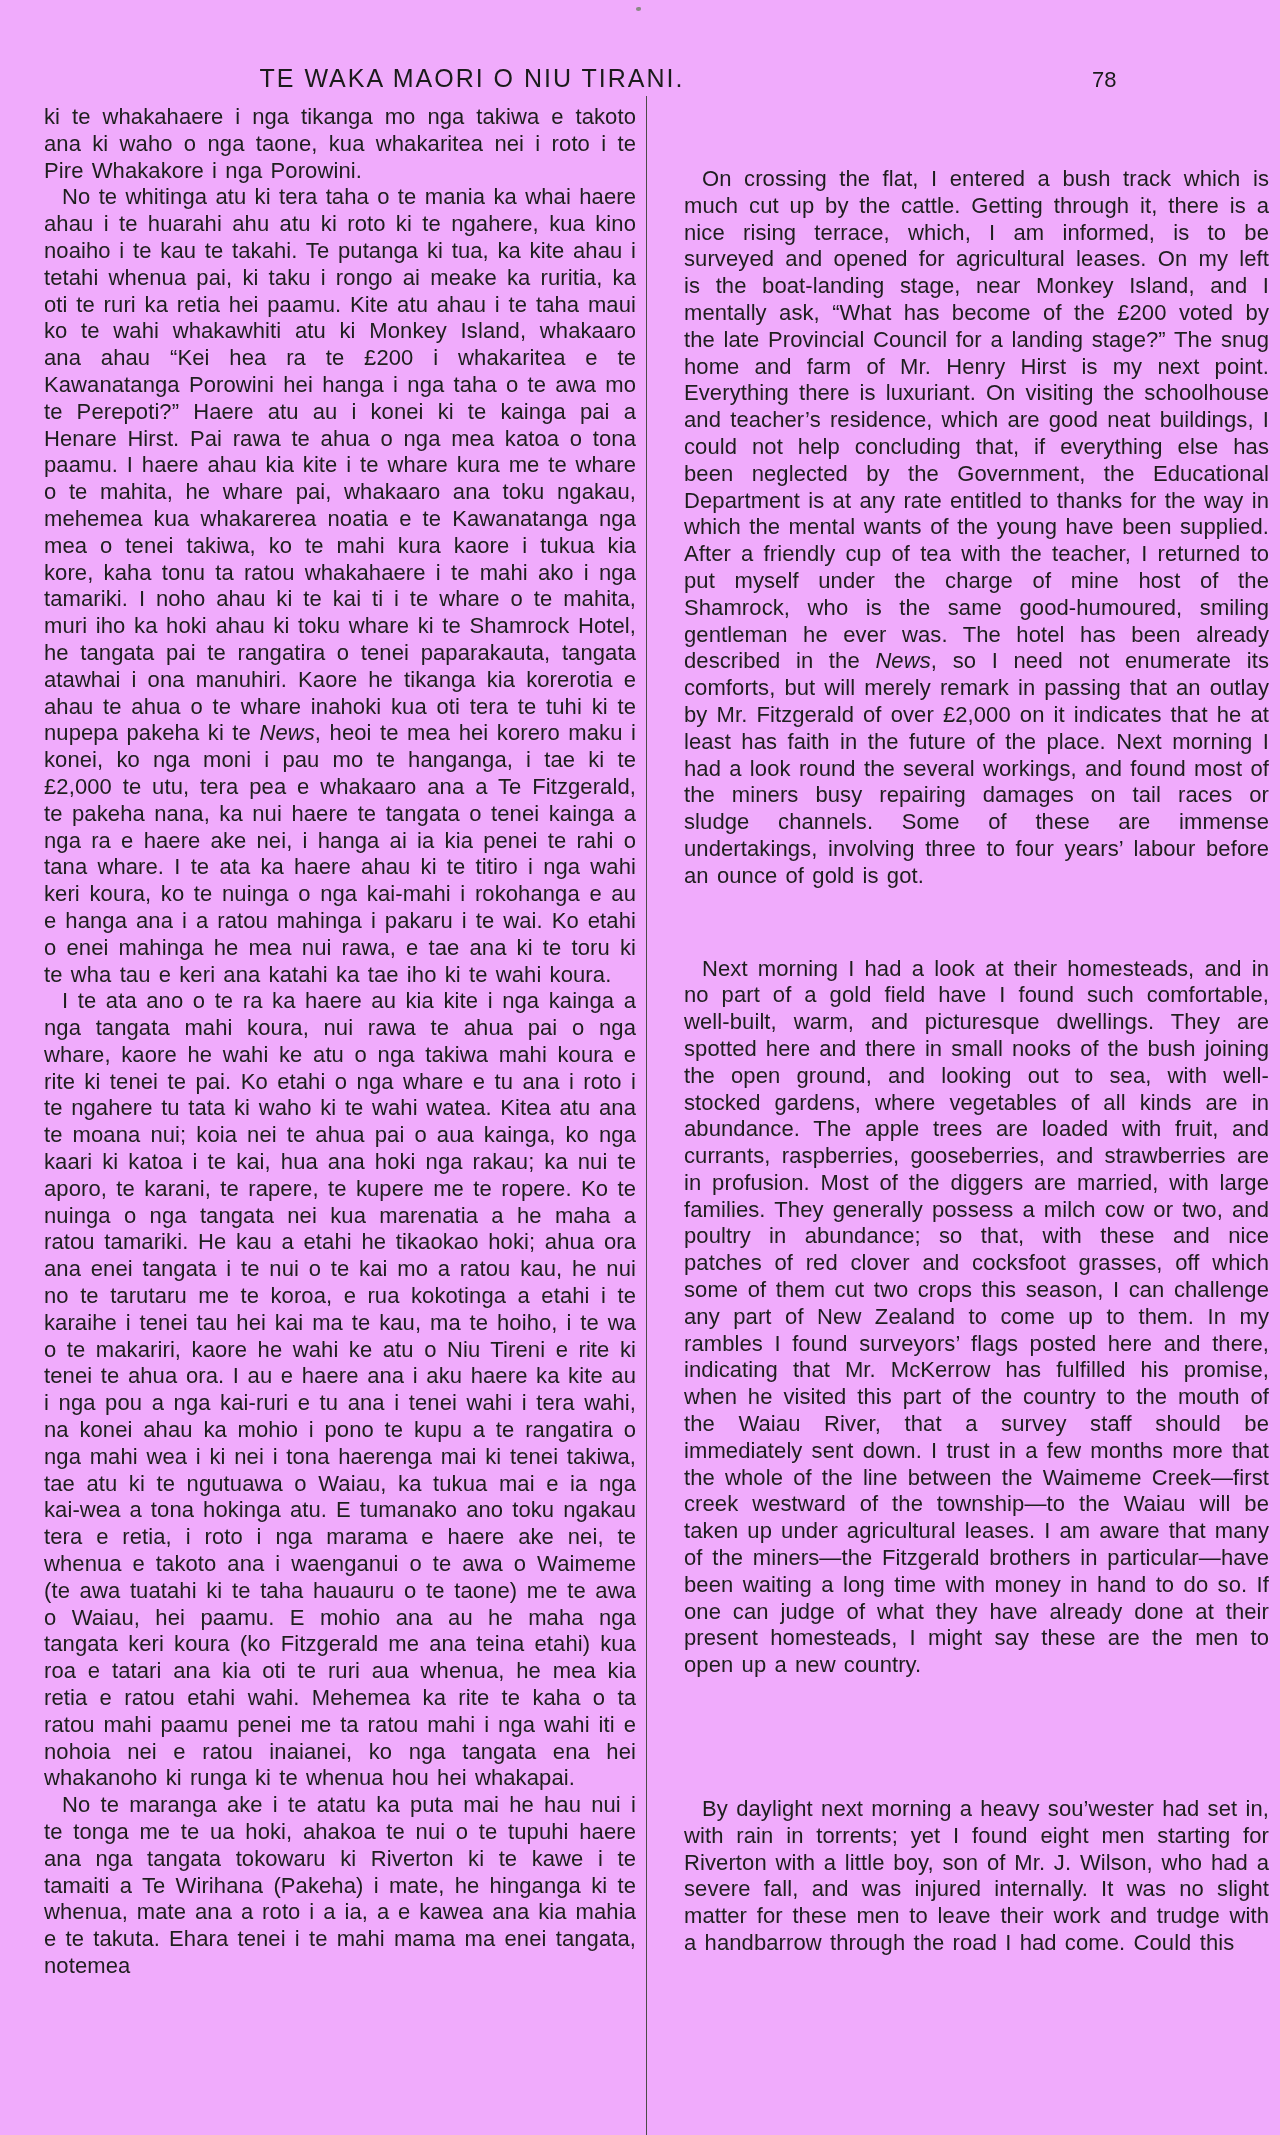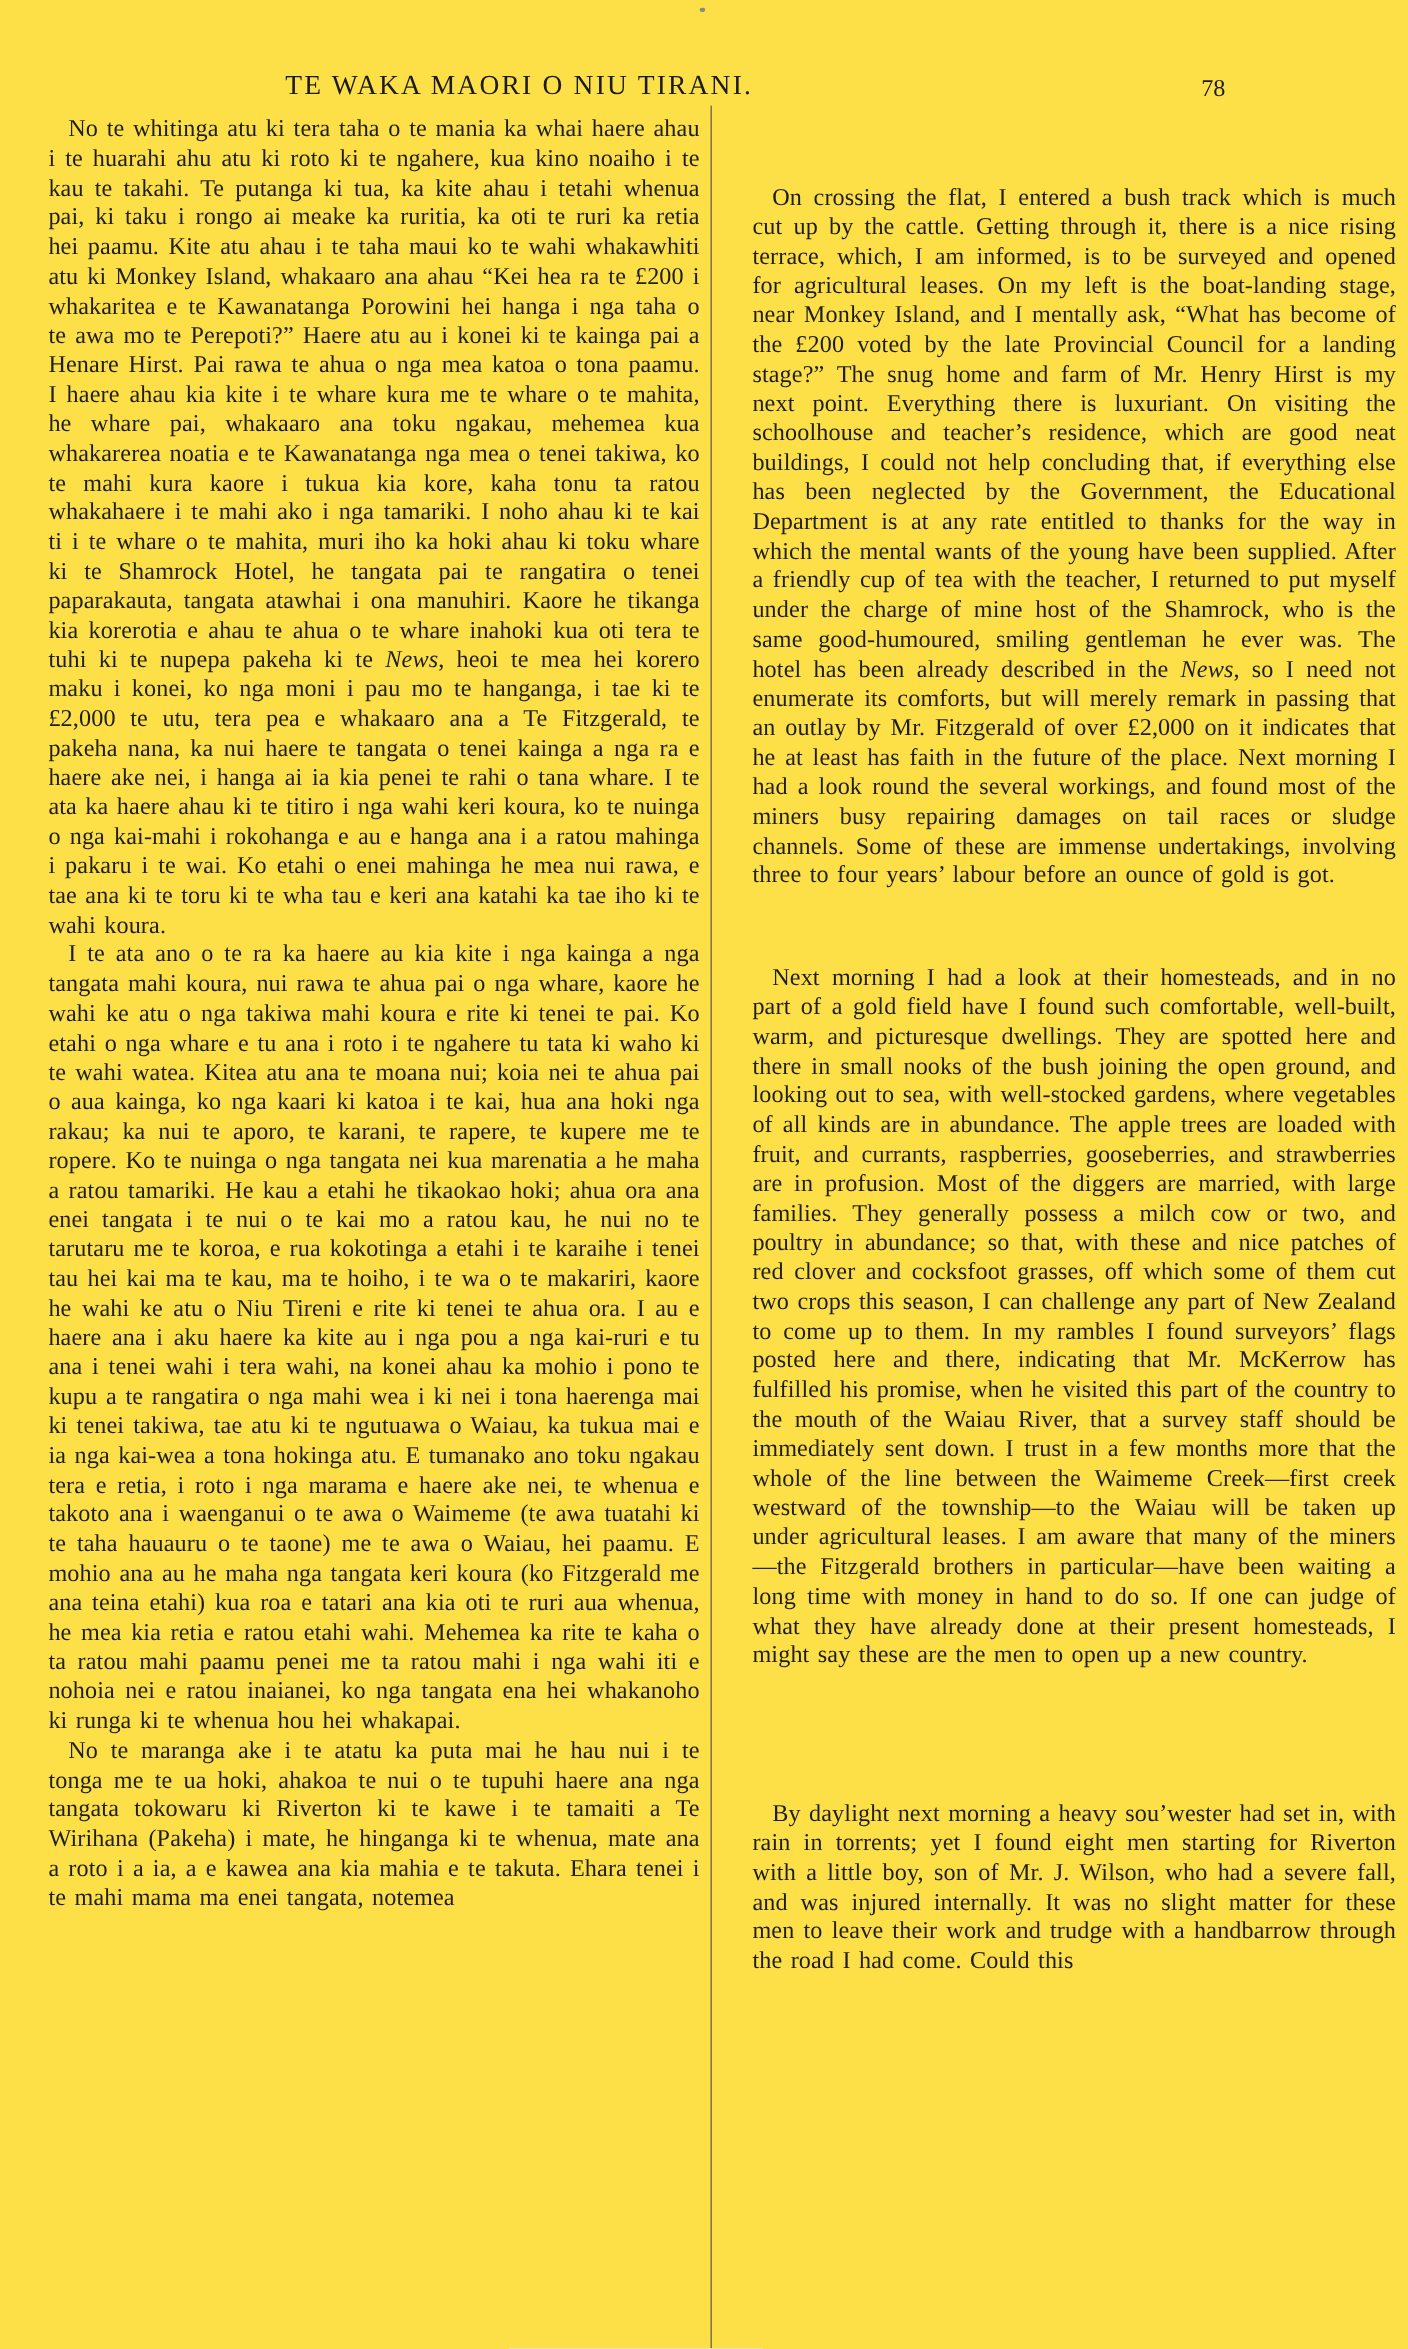--- a/index.html
+++ b/index.html
@@ -5,23 +5,23 @@
   html, body {
     margin: 0;
     padding: 0;
     background: #e8e8e4;
   }
   .page {
     position: relative;
     width: 1280px;
     height: 2135px;
     margin: 0 auto;
-    background: #fde047;
+    background: #f0abfc;
     color: #1e1e1e;
-    font-family: Liberation Serif, serif;
+    font-family: Liberation Sans, sans-serif;
     overflow: hidden;
   }
   .ink-speck {
     position: absolute;
     left: 636px;
     top: 7px;
     width: 5px;
     height: 4px;
     background: #8a8a86;
     border-radius: 50% 40% 60% 50%;
@@ -86,20 +86,21 @@
 
   <div class="ink-speck"></div>
 
   <div class="masthead-title">TE WAKA MAORI O NIU TIRANI.</div>
 
   <div class="page-number">78</div>
 
   <div class="col-divider"></div>
 
   <div class="col col-left">
+    <p>ki te whakahaere i nga tikanga mo nga takiwa e takoto ana ki waho o nga taone, kua whakaritea nei i roto i te Pire Whakakore i nga Porowini.</p>
     <p class="indent">No te whitinga atu ki tera taha o te mania ka whai haere ahau i te huarahi ahu atu ki roto ki te ngahere, kua kino noaiho i te kau te takahi. Te putanga ki tua, ka kite ahau i tetahi whenua pai, ki taku i rongo ai meake ka ruritia, ka oti te ruri ka retia hei paamu. Kite atu ahau i te taha maui ko te wahi whakawhiti atu ki Monkey Island, whakaaro ana ahau “Kei hea ra te £200 i whakaritea e te Kawanatanga Porowini hei hanga i nga taha o te awa mo te Perepoti?” Haere atu au i konei ki te kainga pai a Henare Hirst. Pai rawa te ahua o nga mea katoa o tona paamu. I haere ahau kia kite i te whare kura me te whare o te mahita, he whare pai, whakaaro ana toku ngakau, mehemea kua whakarerea noatia e te Kawanatanga nga mea o tenei takiwa, ko te mahi kura kaore i tukua kia kore, kaha tonu ta ratou whakahaere i te mahi ako i nga tamariki. I noho ahau ki te kai ti i te whare o te mahita, muri iho ka hoki ahau ki toku whare ki te Shamrock Hotel, he tangata pai te rangatira o tenei paparakauta, tangata atawhai i ona manuhiri. Kaore he tikanga kia korerotia e ahau te ahua o te whare inahoki kua oti tera te tuhi ki te nupepa pakeha ki te <i>News</i>, heoi te mea hei korero maku i konei, ko nga moni i pau mo te hanganga, i tae ki te £2,000 te utu, tera pea e whakaaro ana a Te Fitzgerald, te pakeha nana, ka nui haere te tangata o tenei kainga a nga ra e haere ake nei, i hanga ai ia kia penei te rahi o tana whare. I te ata ka haere ahau ki te titiro i nga wahi keri koura, ko te nuinga o nga kai-mahi i rokohanga e au e hanga ana i a ratou mahinga i pakaru i te wai. Ko etahi o enei mahinga he mea nui rawa, e tae ana ki te toru ki te wha tau e keri ana katahi ka tae iho ki te wahi koura.</p>
     <p class="indent">I te ata ano o te ra ka haere au kia kite i nga kainga a nga tangata mahi koura, nui rawa te ahua pai o nga whare, kaore he wahi ke atu o nga takiwa mahi koura e rite ki tenei te pai. Ko etahi o nga whare e tu ana i roto i te ngahere tu tata ki waho ki te wahi watea. Kitea atu ana te moana nui; koia nei te ahua pai o aua kainga, ko nga kaari ki katoa i te kai, hua ana hoki nga rakau; ka nui te aporo, te karani, te rapere, te kupere me te ropere. Ko te nuinga o nga tangata nei kua marenatia a he maha a ratou tamariki. He kau a etahi he tikaokao hoki; ahua ora ana enei tangata i te nui o te kai mo a ratou kau, he nui no te tarutaru me te koroa, e rua kokotinga a etahi i te karaihe i tenei tau hei kai ma te kau, ma te hoiho, i te wa o te makariri, kaore he wahi ke atu o Niu Tireni e rite ki tenei te ahua ora. I au e haere ana i aku haere ka kite au i nga pou a nga kai-ruri e tu ana i tenei wahi i tera wahi, na konei ahau ka mohio i pono te kupu a te rangatira o nga mahi wea i ki nei i tona haerenga mai ki tenei takiwa, tae atu ki te ngutuawa o Waiau, ka tukua mai e ia nga kai-wea a tona hokinga atu. E tumanako ano toku ngakau tera e retia, i roto i nga marama e haere ake nei, te whenua e takoto ana i waenganui o te awa o Waimeme (te awa tuatahi ki te taha hauauru o te taone) me te awa o Waiau, hei paamu. E mohio ana au he maha nga tangata keri koura (ko Fitzgerald me ana teina etahi) kua roa e tatari ana kia oti te ruri aua whenua, he mea kia retia e ratou etahi wahi. Mehemea ka rite te kaha o ta ratou mahi paamu penei me ta ratou mahi i nga wahi iti e nohoia nei e ratou inaianei, ko nga tangata ena hei whakanoho ki runga ki te whenua hou hei whakapai.</p>
     <p class="indent">No te maranga ake i te atatu ka puta mai he hau nui i te tonga me te ua hoki, ahakoa te nui o te tupuhi haere ana nga tangata tokowaru ki Riverton ki te kawe i te tamaiti a Te Wirihana (Pakeha) i mate, he hinganga ki te whenua, mate ana a roto i a ia, a e kawea ana kia mahia e te takuta. Ehara tenei i te mahi mama ma enei tangata, notemea</p>
   </div>
 
   <div class="col col-right">
     <p class="indent para-1">On crossing the flat, I entered a bush track which is much cut up by the cattle. Getting through it, there is a nice rising terrace, which, I am informed, is to be surveyed and opened for agricultural leases. On my left is the boat-landing stage, near Monkey Island, and I mentally ask, “What has become of the £200 voted by the late Provincial Council for a landing stage?” The snug home and farm of Mr. Henry Hirst is my next point. Everything there is luxuriant. On visiting the schoolhouse and teacher’s residence, which are good neat buildings, I could not help concluding that, if everything else has been neglected by the Government, the Educational Department is at any rate entitled to thanks for the way in which the mental wants of the young have been supplied. After a friendly cup of tea with the teacher, I returned to put myself under the charge of mine host of the Shamrock, who is the same good-humoured, smiling gentleman he ever was. The hotel has been already described in the <i>News</i>, so I need not enumerate its comforts, but will merely remark in passing that an outlay by Mr. Fitzgerald of over £2,000 on it indicates that he at least has faith in the future of the place. Next morning I had a look round the several workings, and found most of the miners busy repairing damages on tail races or sludge channels. Some of these are immense undertakings, involving three to four years’ labour before an ounce of gold is got.</p>
     <p class="indent para-2">Next morning I had a look at their homesteads, and in no part of a gold field have I found such comfortable, well-built, warm, and picturesque dwellings. They are spotted here and there in small nooks of the bush joining the open ground, and looking out to sea, with well-stocked gardens, where vegetables of all kinds are in abundance. The apple trees are loaded with fruit, and currants, raspberries, gooseberries, and strawberries are in profusion. Most of the diggers are married, with large families. They generally possess a milch cow or two, and poultry in abundance; so that, with these and nice patches of red clover and cocksfoot grasses, off which some of them cut two crops this season, I can challenge any part of New Zealand to come up to them. In my rambles I found surveyors’ flags posted here and there, indicating that Mr. McKerrow has fulfilled his promise, when he visited this part of the country to the mouth of the Waiau River, that a survey staff should be immediately sent down. I trust in a few months more that the whole of the line between the Waimeme Creek—first creek westward of the township—to the Waiau will be taken up under agricultural leases. I am aware that many of the miners—the Fitzgerald brothers in particular—have been waiting a long time with money in hand to do so. If one can judge of what they have already done at their present homesteads, I might say these are the men to open up a new country.</p>
     <p class="indent para-3">By daylight next morning a heavy sou’wester had set in, with rain in torrents; yet I found eight men starting for Riverton with a little boy, son of Mr. J. Wilson, who had a severe fall, and was injured internally. It was no slight matter for these men to leave their work and trudge with a handbarrow through the road I had come. Could this</p>
   </div>

